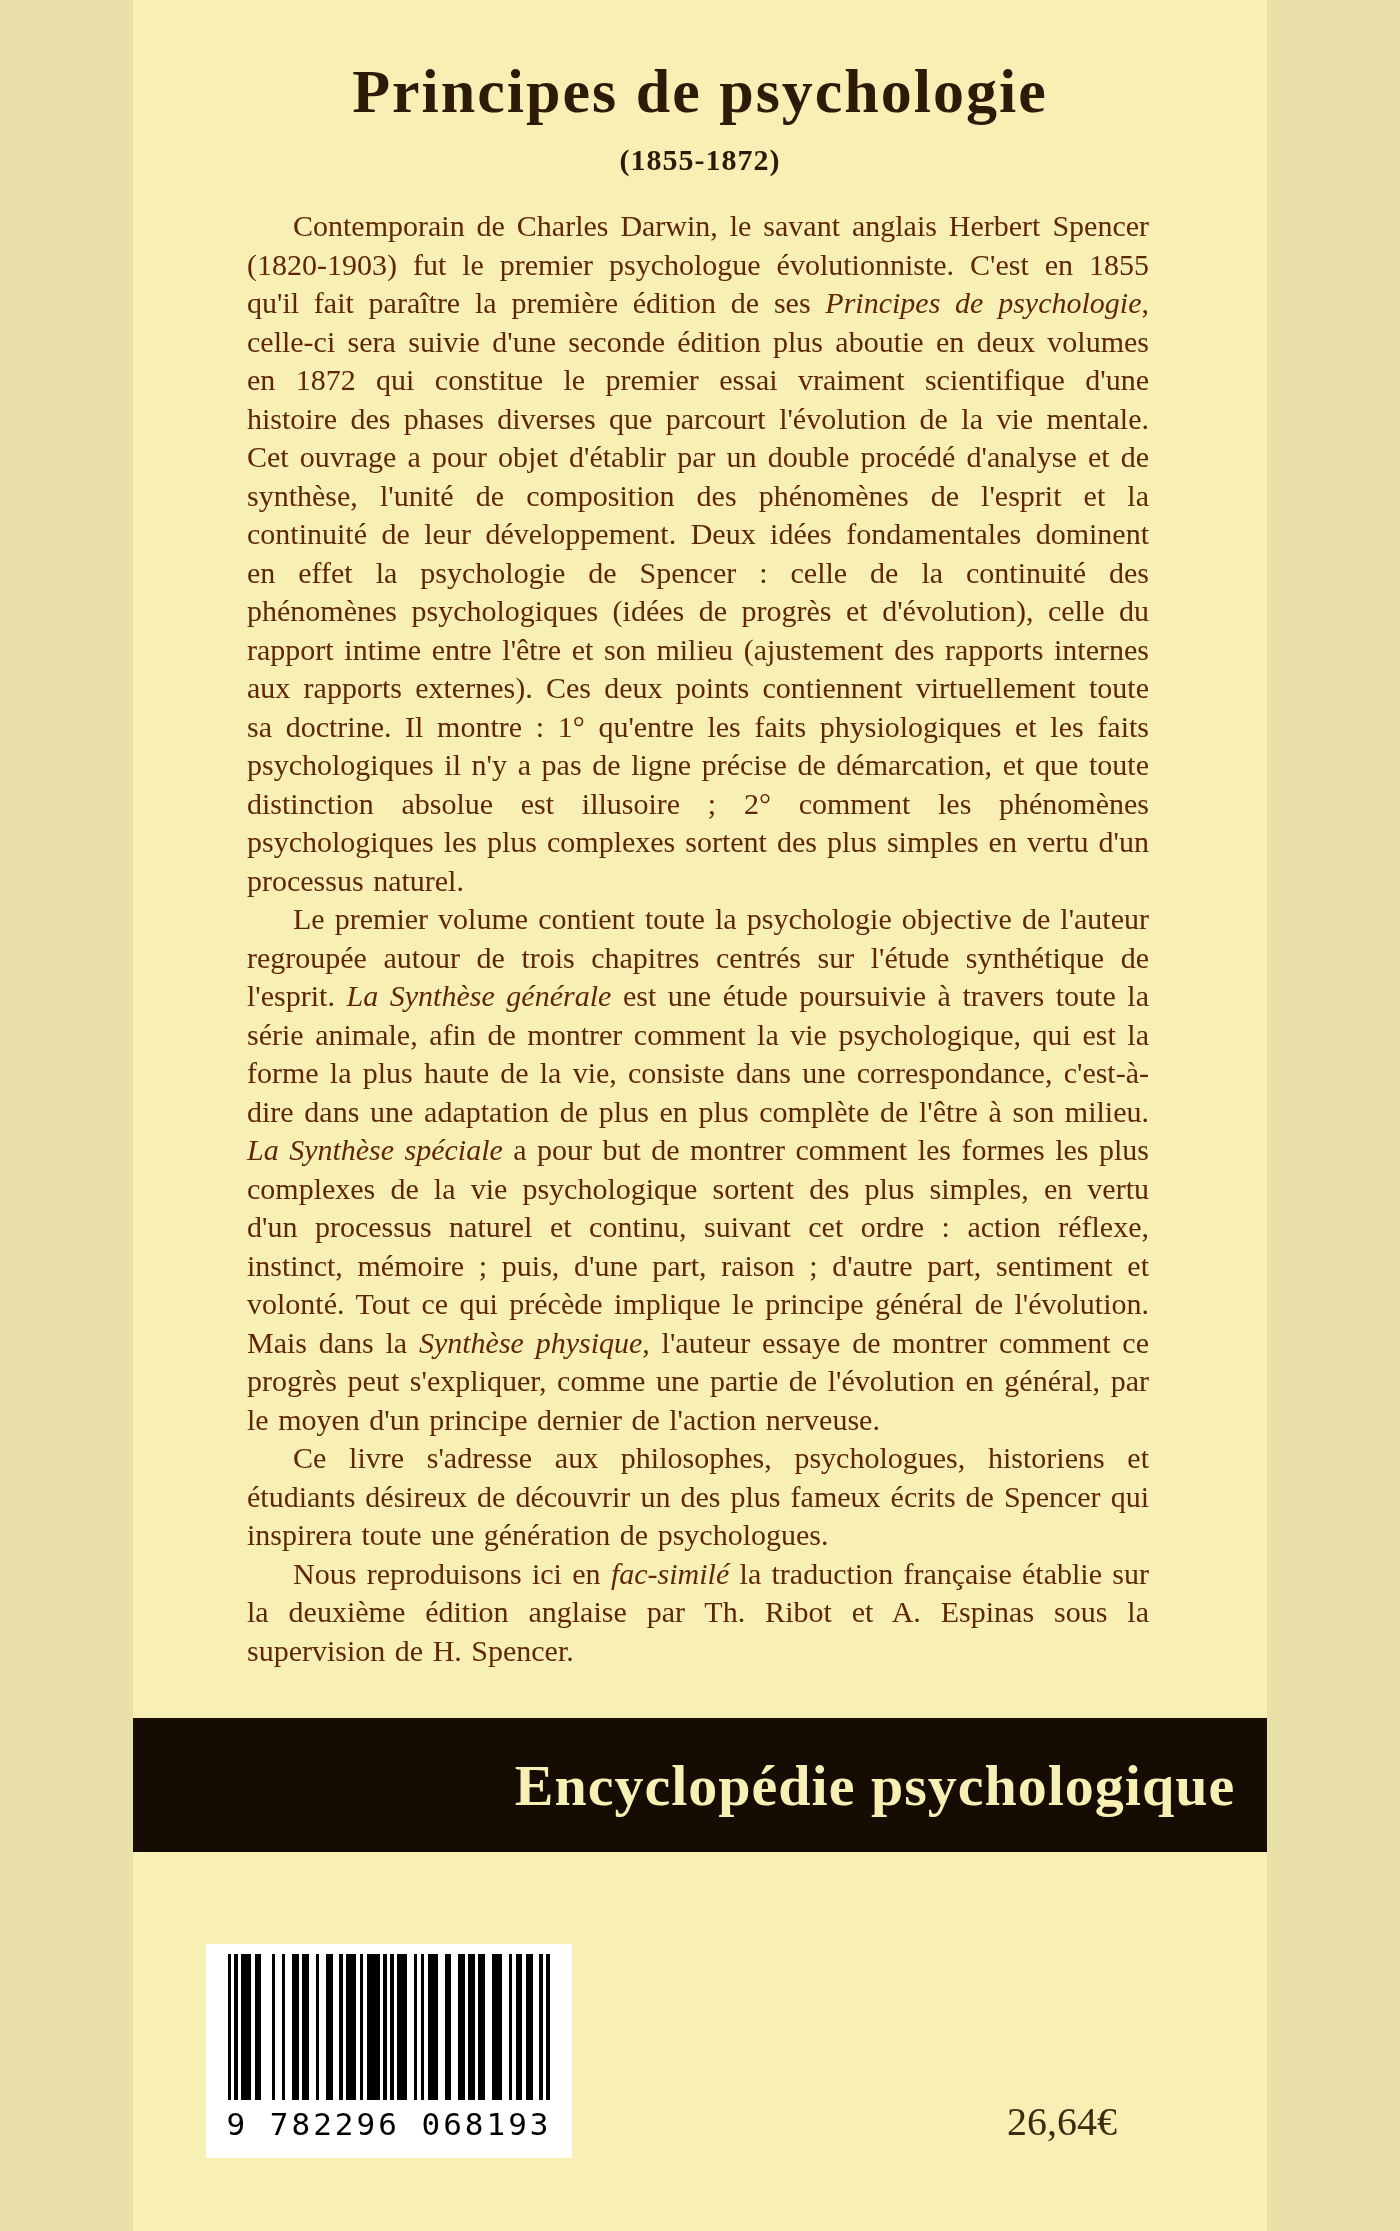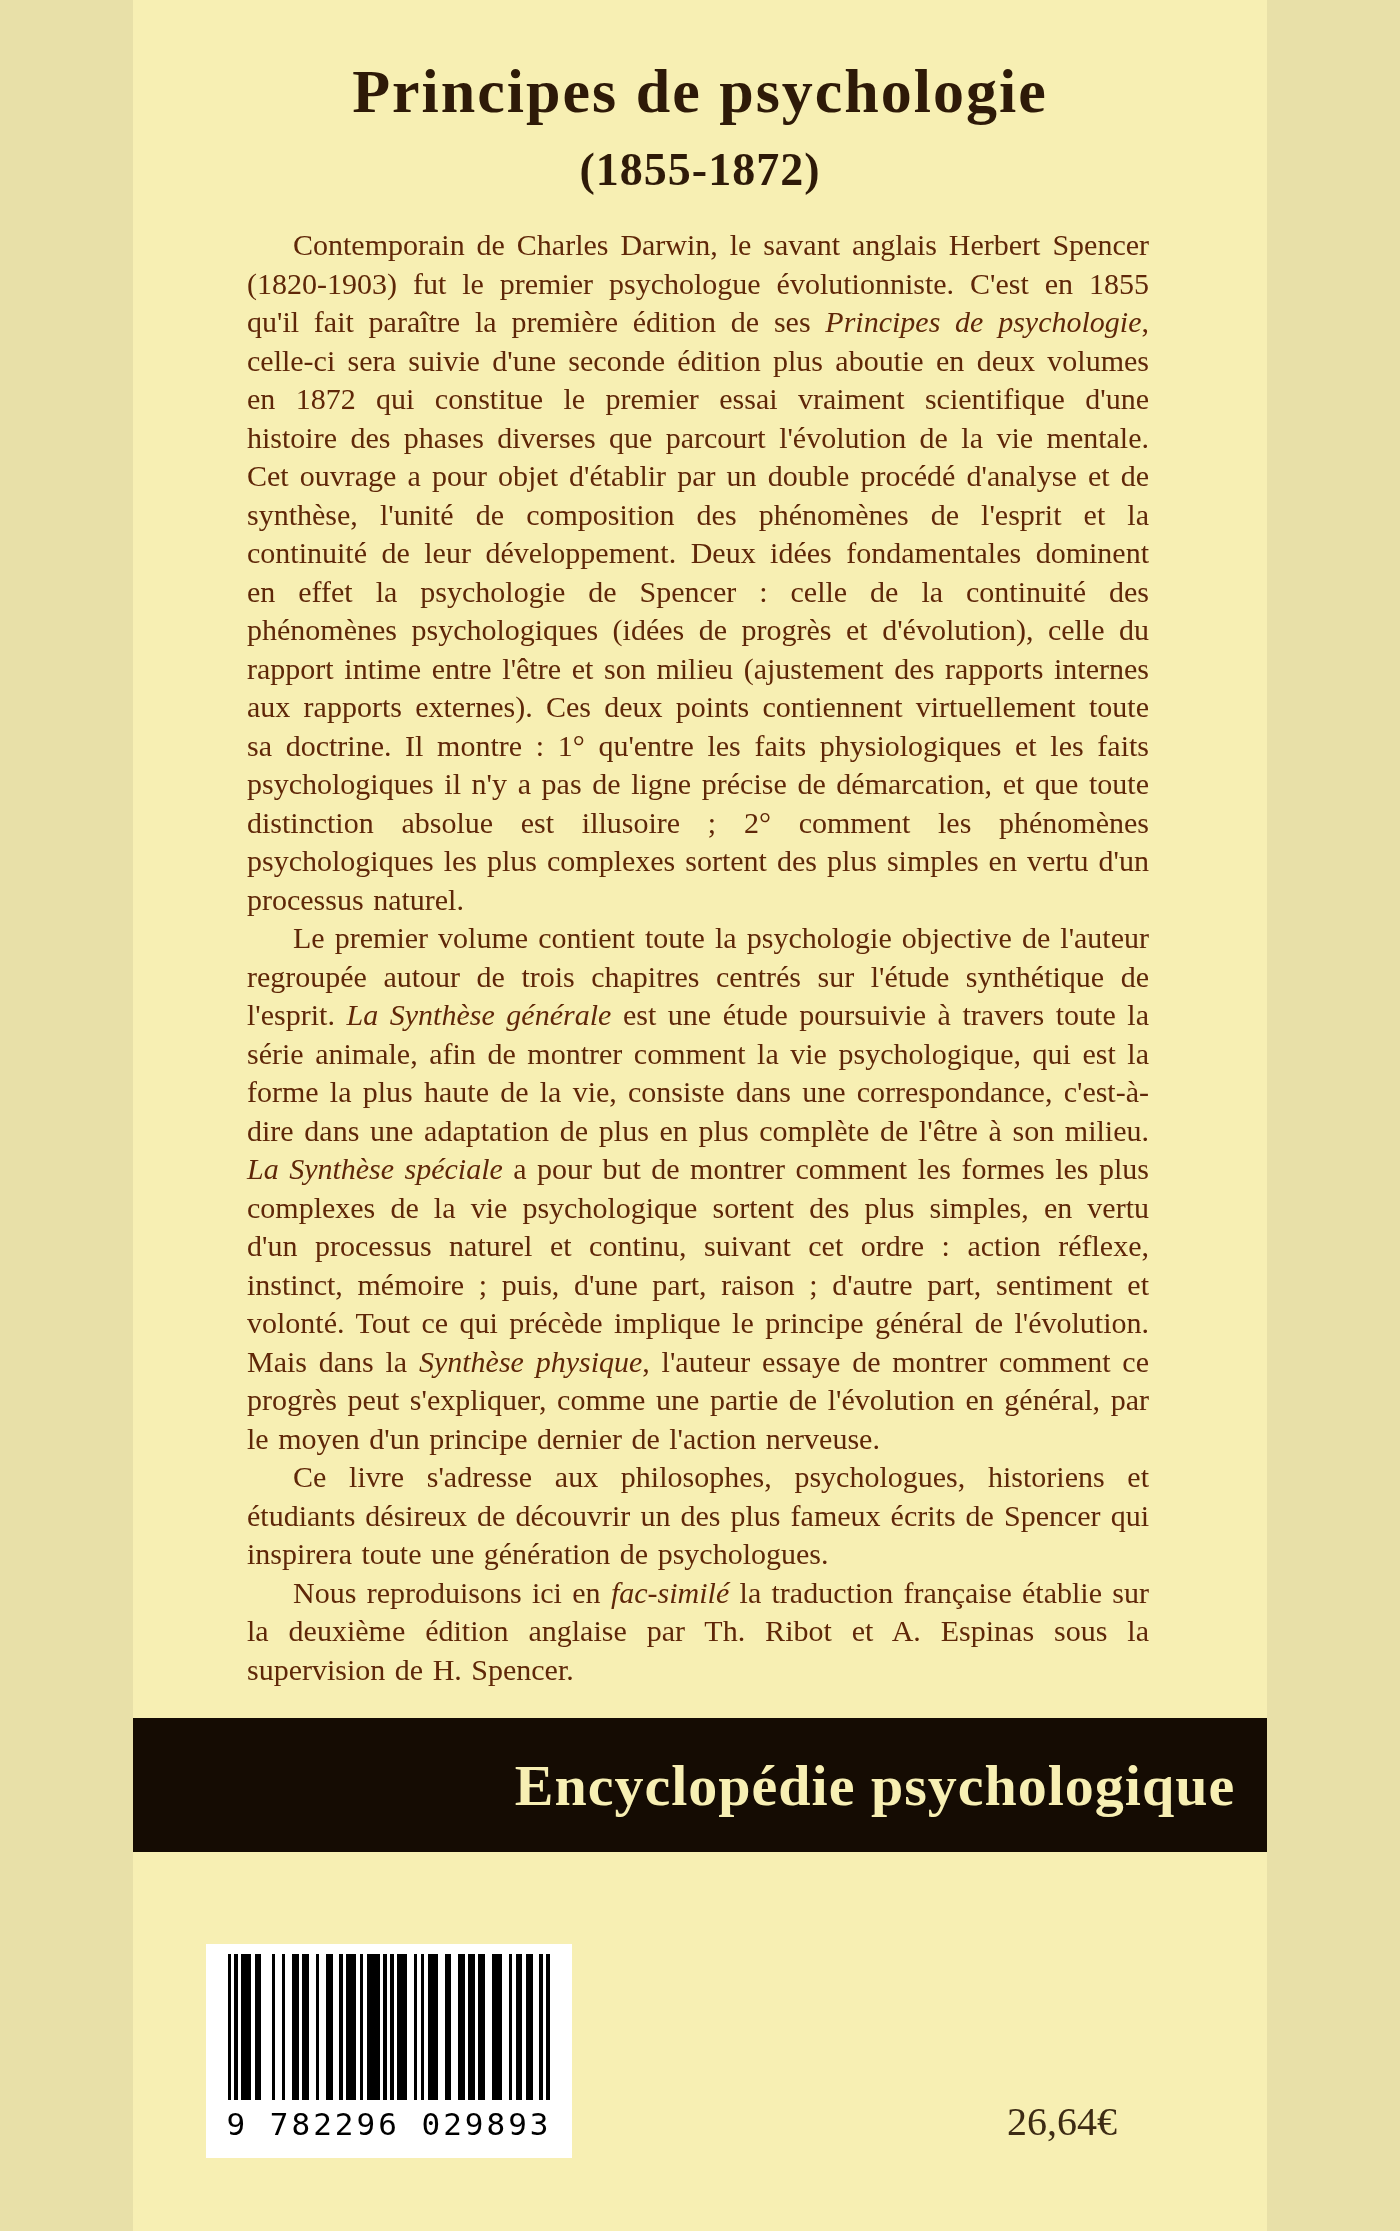--- a/index.html
+++ b/index.html
@@ -16,21 +16,21 @@
     padding-top:56px;
     text-align:center;
     font-size:62px;
     font-weight:bold;
     letter-spacing:2px;
     color:var(--title-ink,#2e1a08);
   }
   .subtitle{
     margin-top:16px;
     text-align:center;
-    font-size:46px;
+    font-size:30px;
     font-weight:bold;
     letter-spacing:1px;
     color:var(--title-ink,#2e1a08);
   }
   .synopsis{
     margin:30px 118px 0 114px;
     color:var(--body-ink,#5f2708);
     font-size:30px;
     line-height:38.5px;
     text-align:justify;
@@ -206,19 +206,19 @@
         <div class="module on"></div>
         <div class="module"></div>
         <div class="module on"></div>
         <div class="module on"></div>
         <div class="module"></div>
         <div class="module"></div>
         <div class="module on"></div>
         <div class="module"></div>
         <div class="module on"></div>
       </div>
-    <div class="barcode-digits">9 782296 029893</div>
+    <div class="barcode-digits">9 782296 068193</div>
   </div>
 
 
   <div class="price">26,64€</div>
 
 </div>
 
 </body></html>

